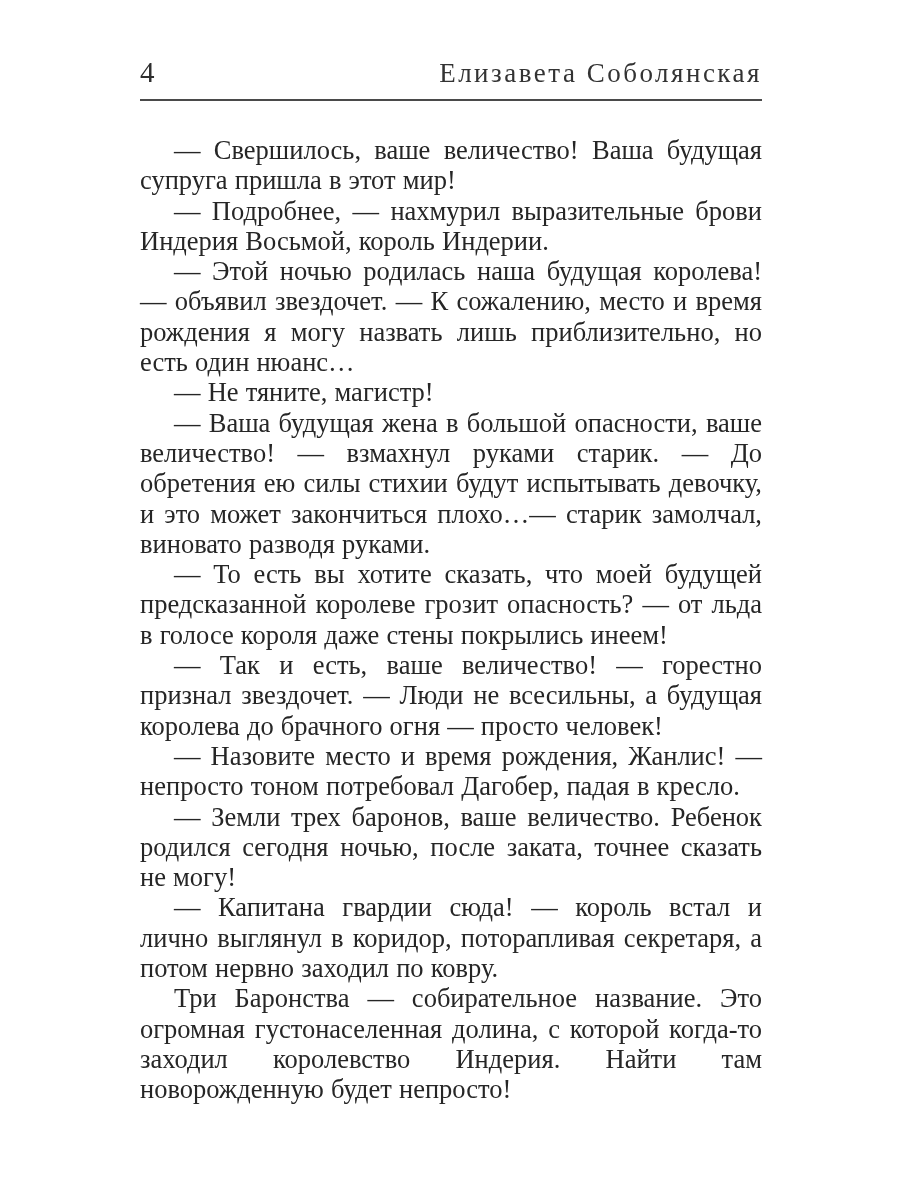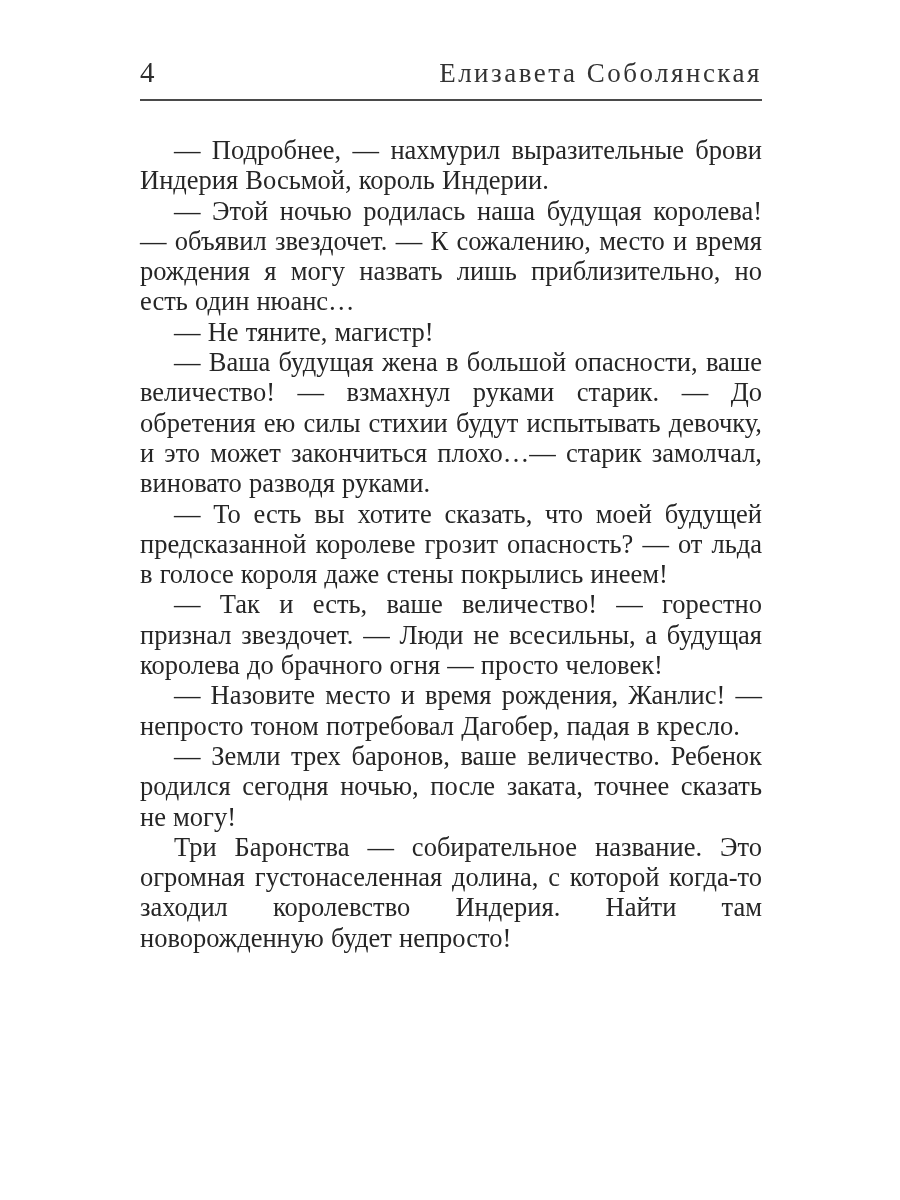--- a/index.html
+++ b/index.html
@@ -62,25 +62,27 @@
 
 <div class="page">
   <div class="content">
 
     <div class="running-head">
       <span class="page-number">4</span>
       <span class="running-title">Елизавета Соболянская</span>
     </div>
 
     <div class="body-text">
+        <p>— Свершилось, ваше величество! Ваша будущая супруга пришла в этот мир!</p>
         <p>— Подробнее, — нахмурил выразительные брови Индерия Восьмой, король Индерии.</p>
         <p>— Этой ночью родилась наша будущая королева! — объявил звездочет. — К сожалению, место и время рождения я могу назвать лишь приблизительно, но есть один нюанс…</p>
         <p>— Не тяните, магистр!</p>
         <p>— Ваша будущая жена в большой опасности, ваше величество! — взмахнул руками старик. — До обретения ею силы стихии будут испытывать девочку, и это может закончиться плохо…— старик замолчал, виновато разводя руками.</p>
         <p>— То есть вы хотите сказать, что моей будущей предсказанной королеве грозит опасность? — от льда в голосе короля даже стены покрылись инеем!</p>
         <p>— Так и есть, ваше величество! — горестно признал звездочет. — Люди не всесильны, а будущая королева до брачного огня — просто человек!</p>
         <p>— Назовите место и время рождения, Жанлис! — непросто тоном потребовал Дагобер, падая в кресло.</p>
         <p>— Земли трех баронов, ваше величество. Ребенок родился сегодня ночью, после заката, точнее сказать не могу!</p>
+        <p>— Капитана гвардии сюда! — король встал и лично выглянул в коридор, поторапливая секретаря, а потом нервно заходил по ковру.</p>
         <p>Три Баронства — собирательное название. Это огромная густонаселенная долина, с которой когда-то заходил королевство Индерия. Найти там новорожденную будет непросто!</p>
       </div>
 
   </div>
 </div>
 
 </body></html>

